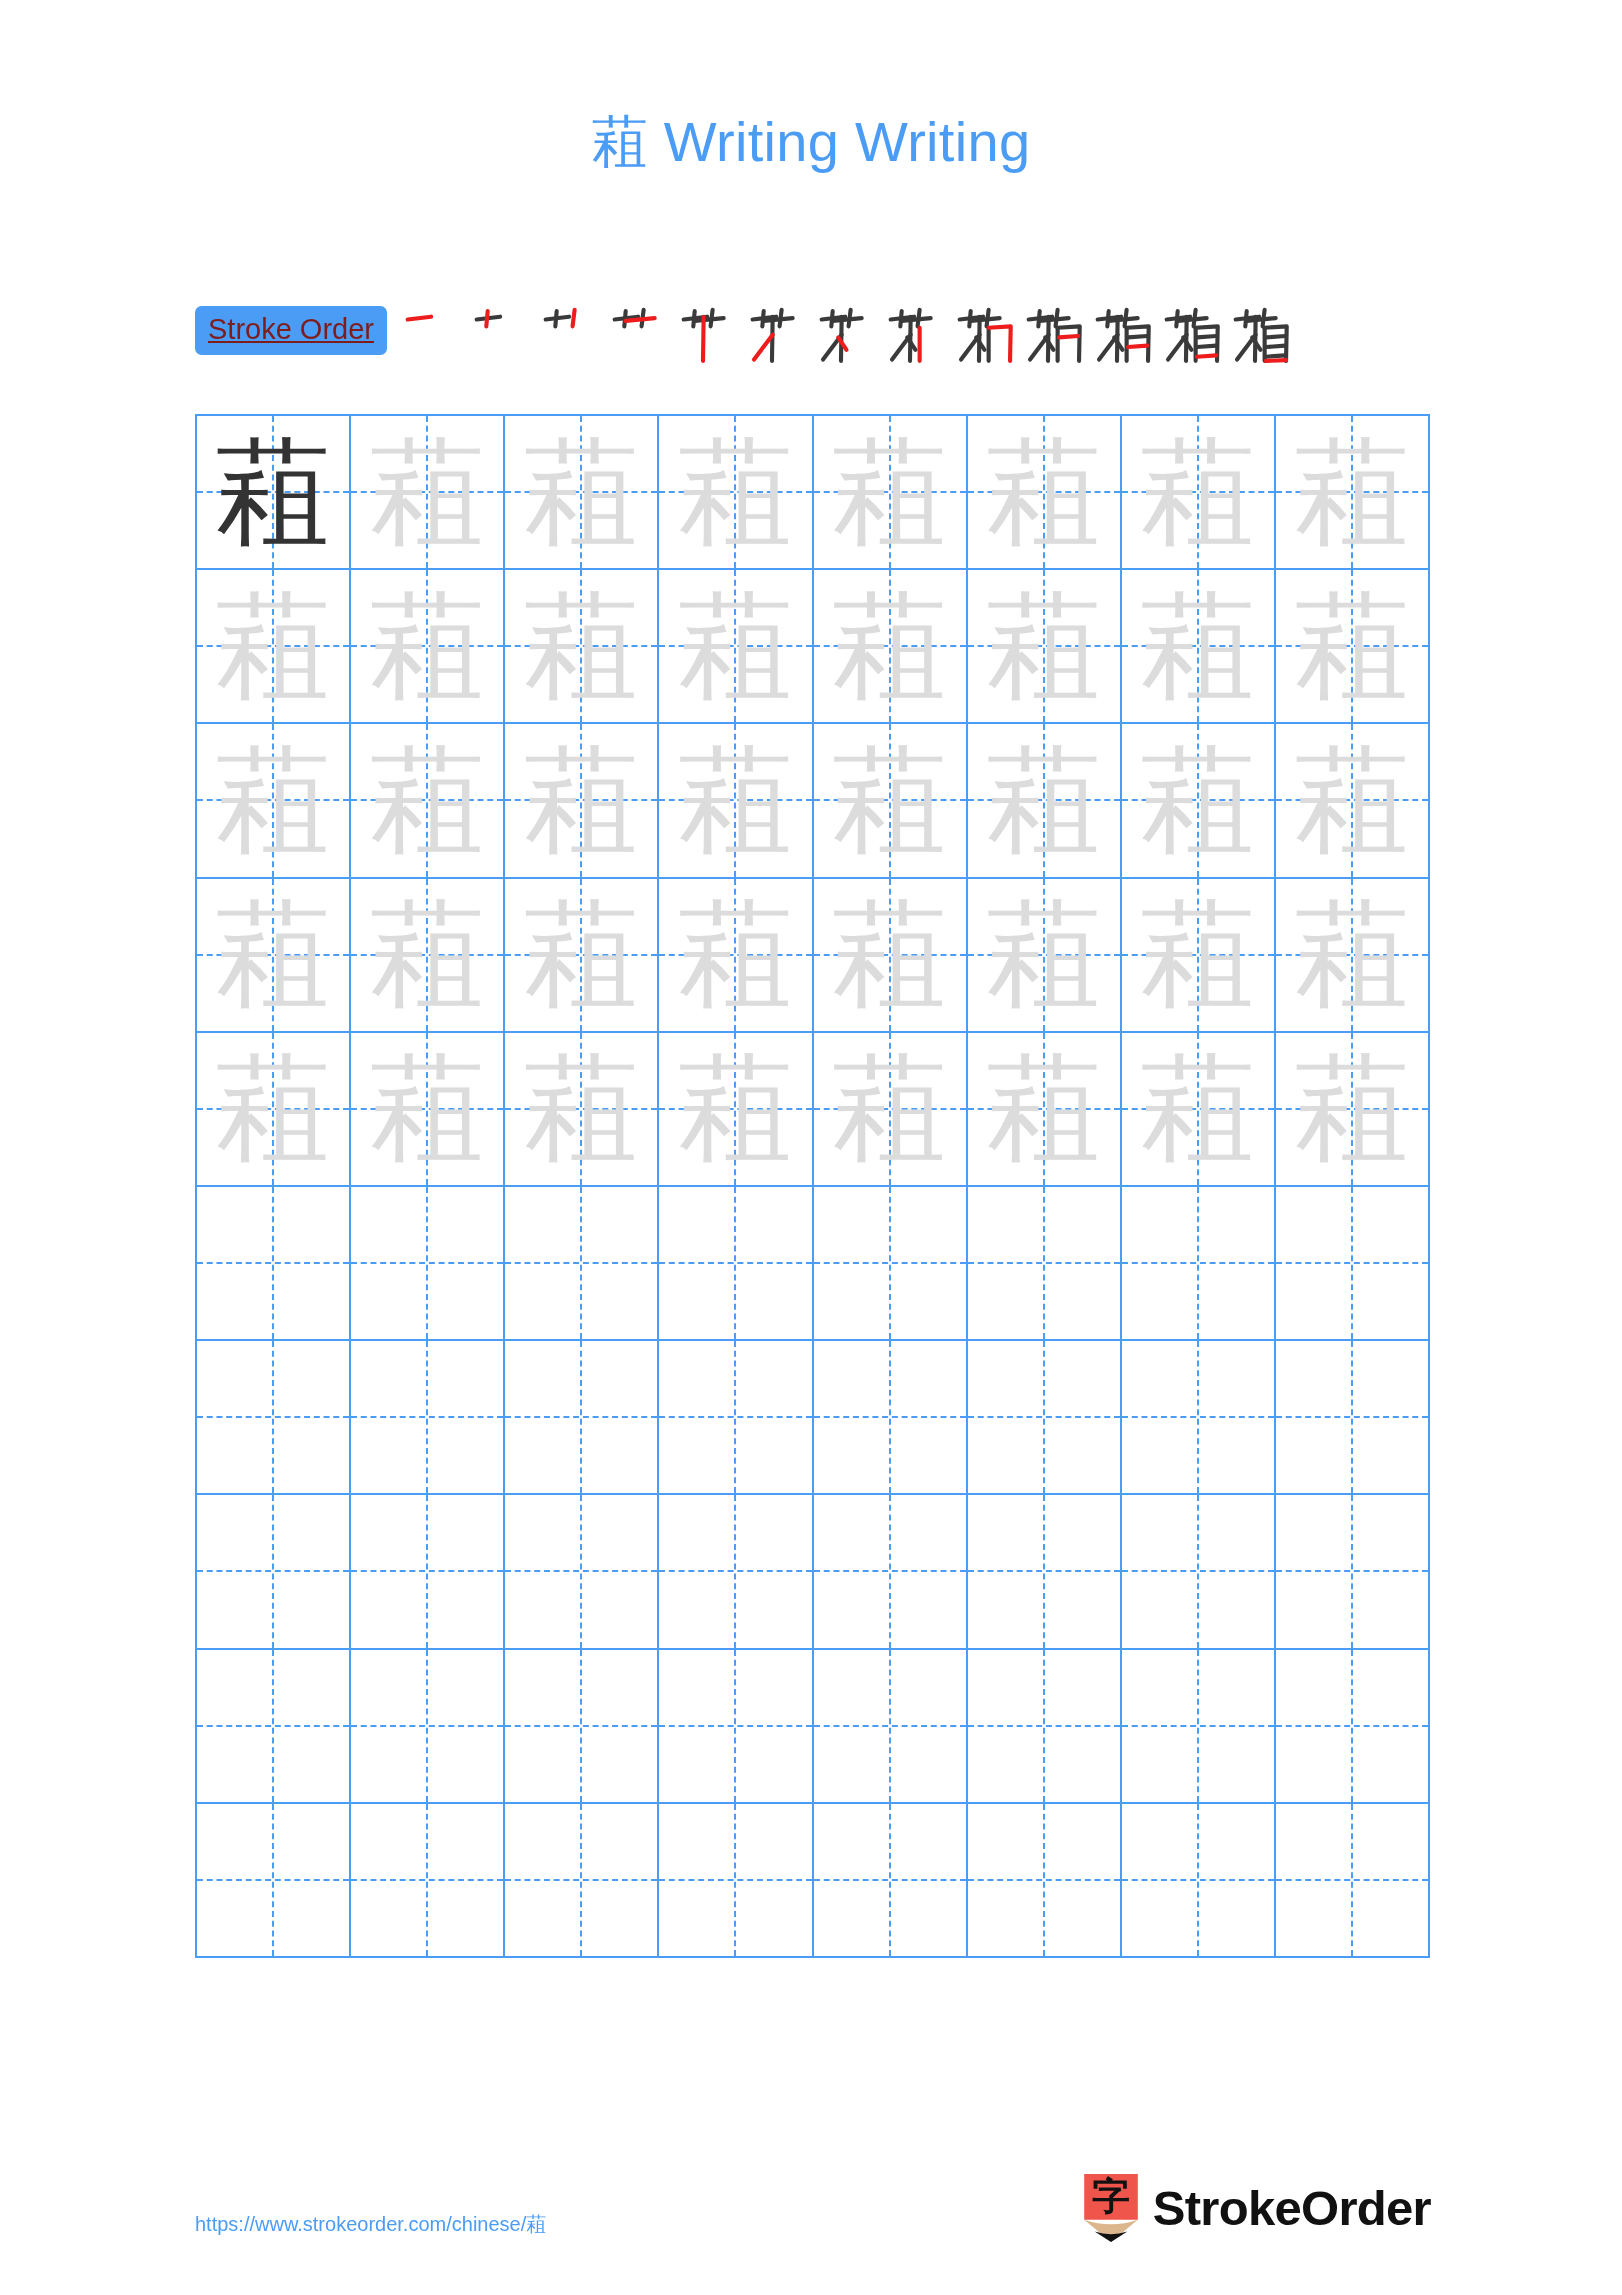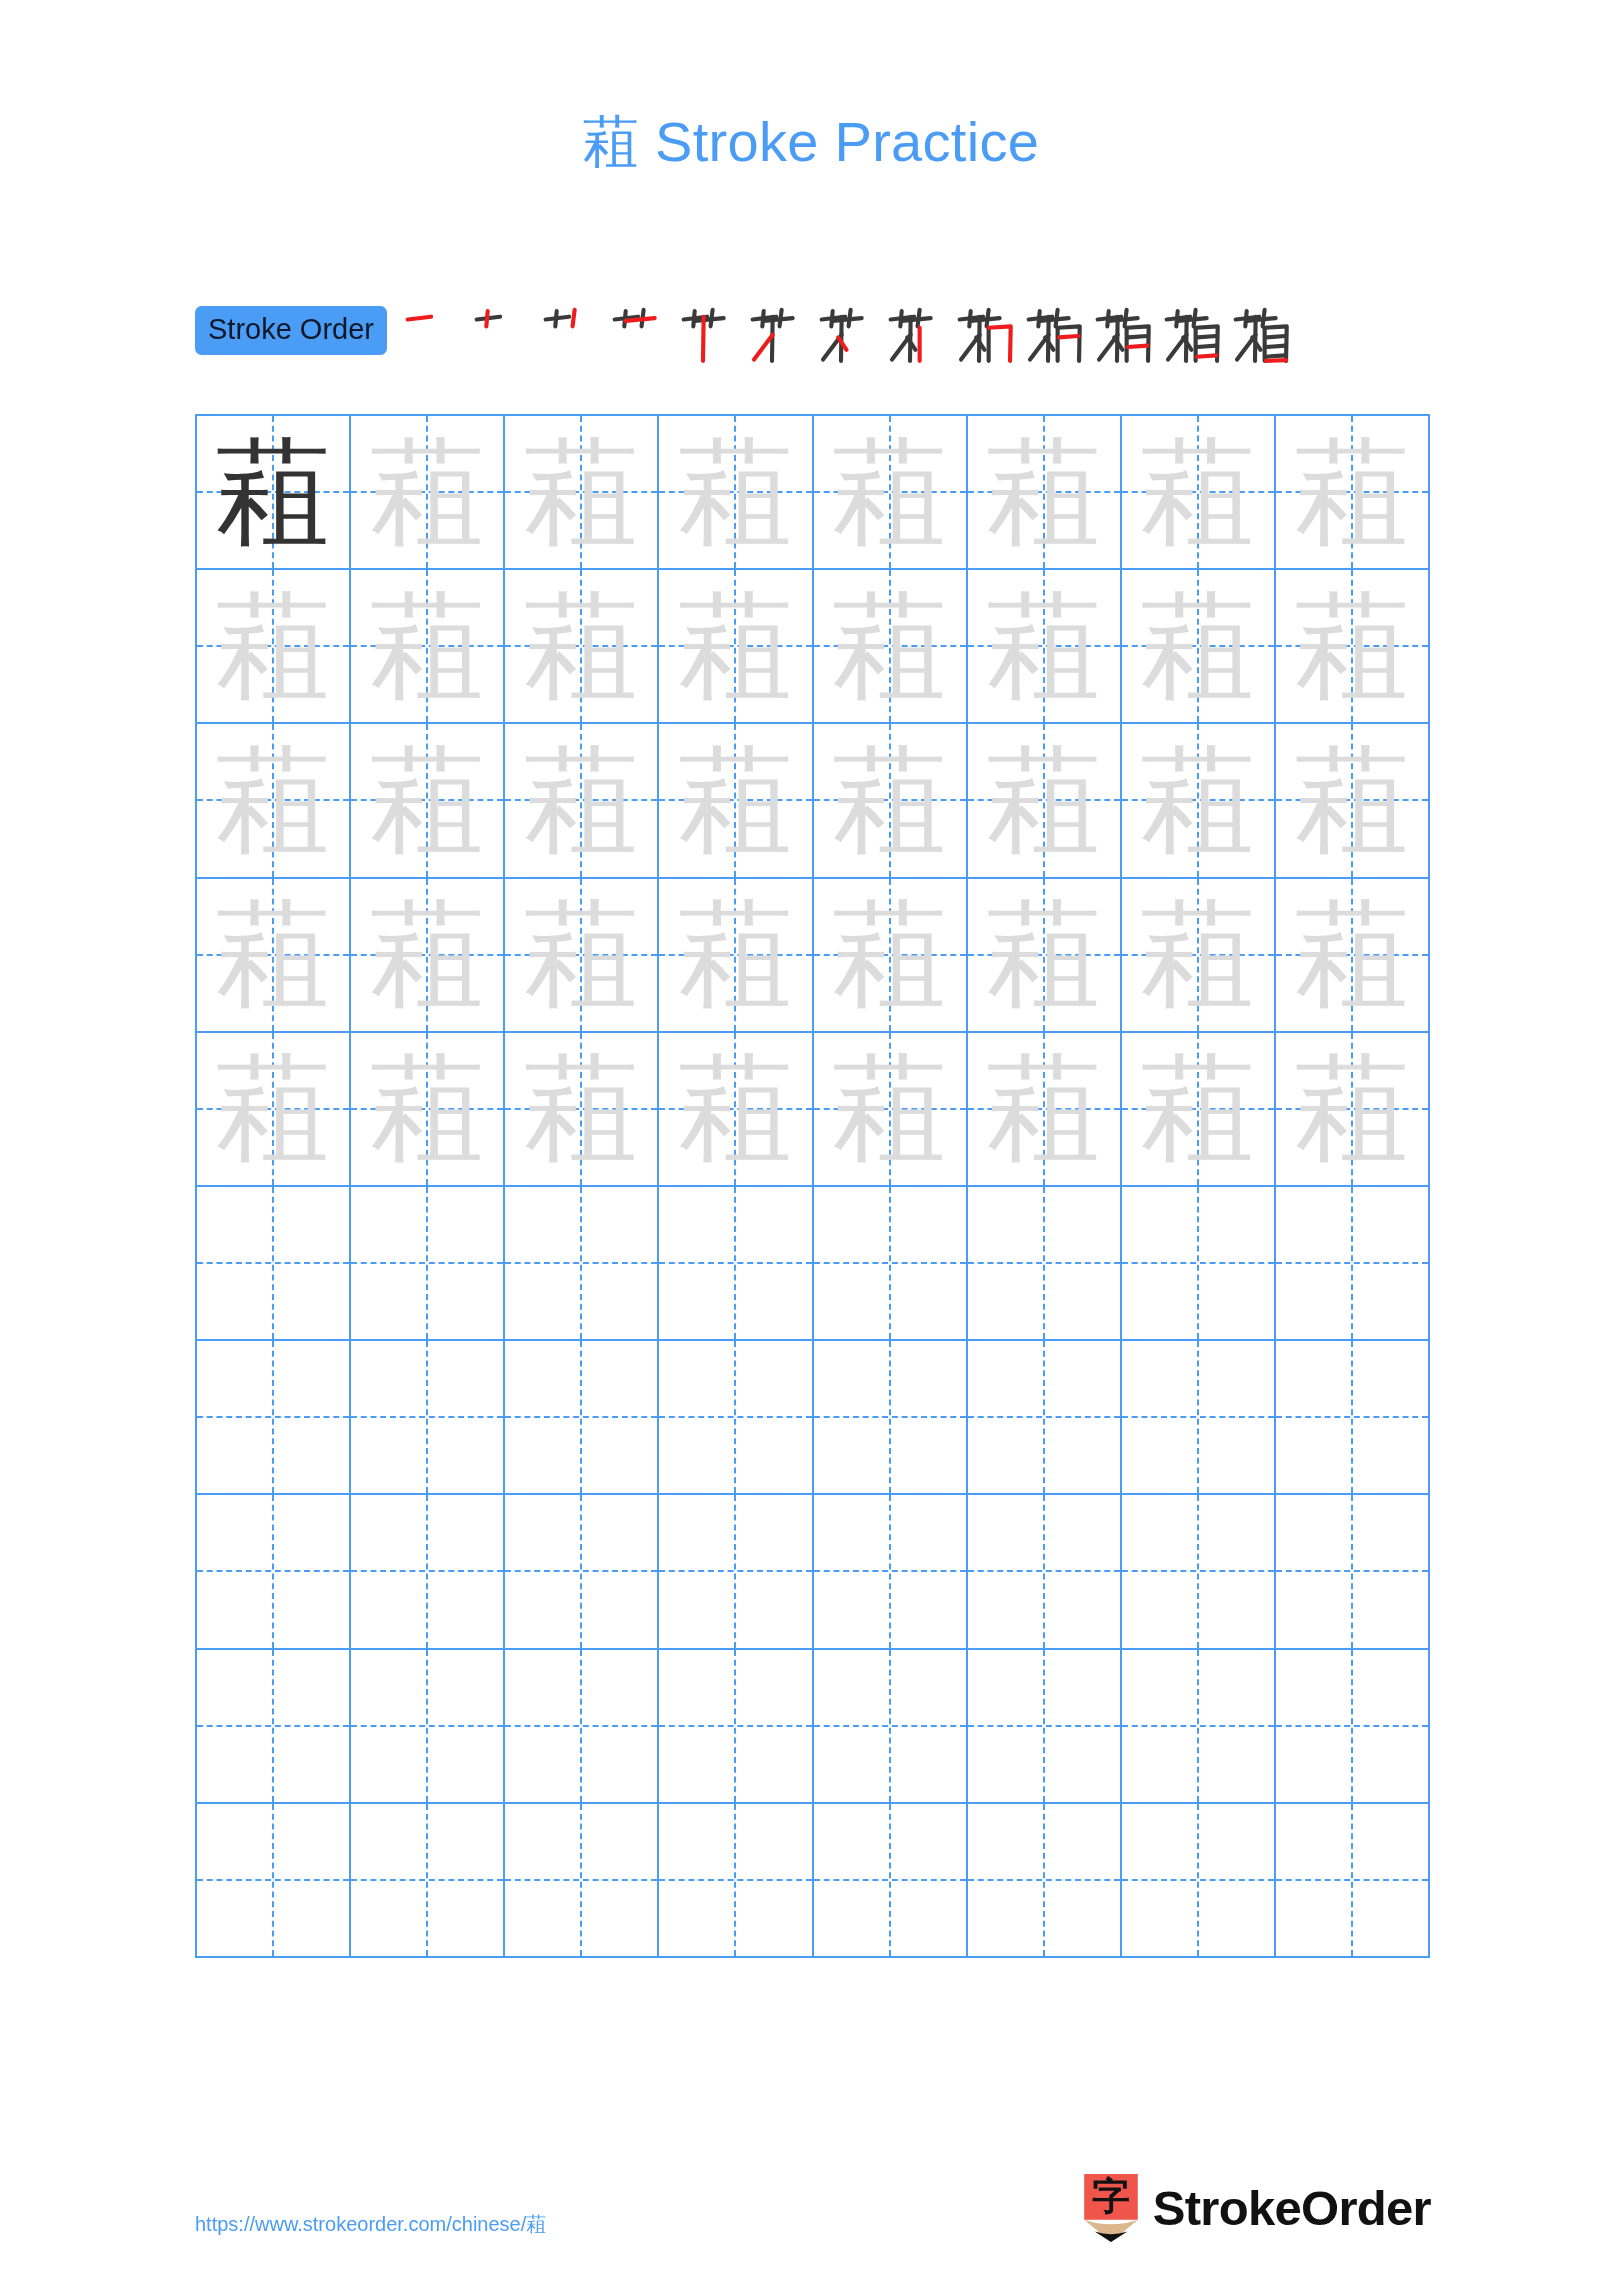--- a/index.html
+++ b/index.html
@@ -37,27 +37,28 @@
     position: absolute;
     top: 296px;
     left: 195px;
     width: 1237px;
     height: 69px;
     display: flex;
     align-items: center;
   }
   .stroke-order-badge {
     background: #4a9cf5;
-    color: #0f172a;
+    color: #7f1d1d;
     font-size: 29px;
     line-height: 1;
     padding: 9.2px 13px 11.8px 13px;
     border-radius: 6.5px;
     white-space: nowrap;
     flex: 0 0 auto;
+    text-decoration: underline;
   }
   .stroke-steps {
     flex: 1 1 auto;
     display: flex;
     align-items: flex-end;
     justify-content: flex-start;
     height: 69px;
     margin-left: 10.5px;
   }
   .stroke-step {
@@ -162,21 +163,21 @@
     font-weight: bold;
     color: #111111;
     letter-spacing: -0.7px;
     white-space: nowrap;
   }
 </style>
 </head>
 <body>
 
 <div class="title">
-  <span class="title-char">蒩</span><span> Stroke Practice</span>
+  <span class="title-char">蒩</span><span> Writing Writing</span>
 </div>
 
 <div class="stroke-order-row">
   <div class="stroke-order-badge">Stroke Order</div>
   <div class="stroke-steps">
       <div class="stroke-step">
         <svg viewBox="0 0 100 100">
           <path d="M14 34 L48 30" stroke="#ee1c1c" stroke-width="6" stroke-linecap="round" stroke-linejoin="round" fill="none"></path>
         </svg>
       </div>

